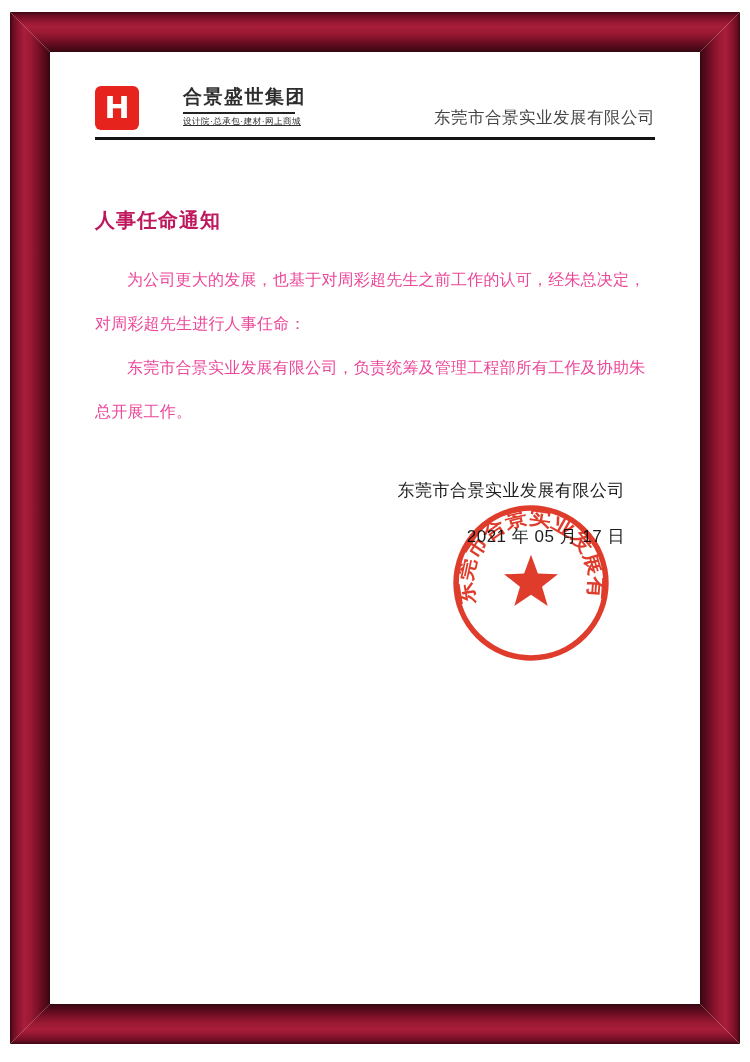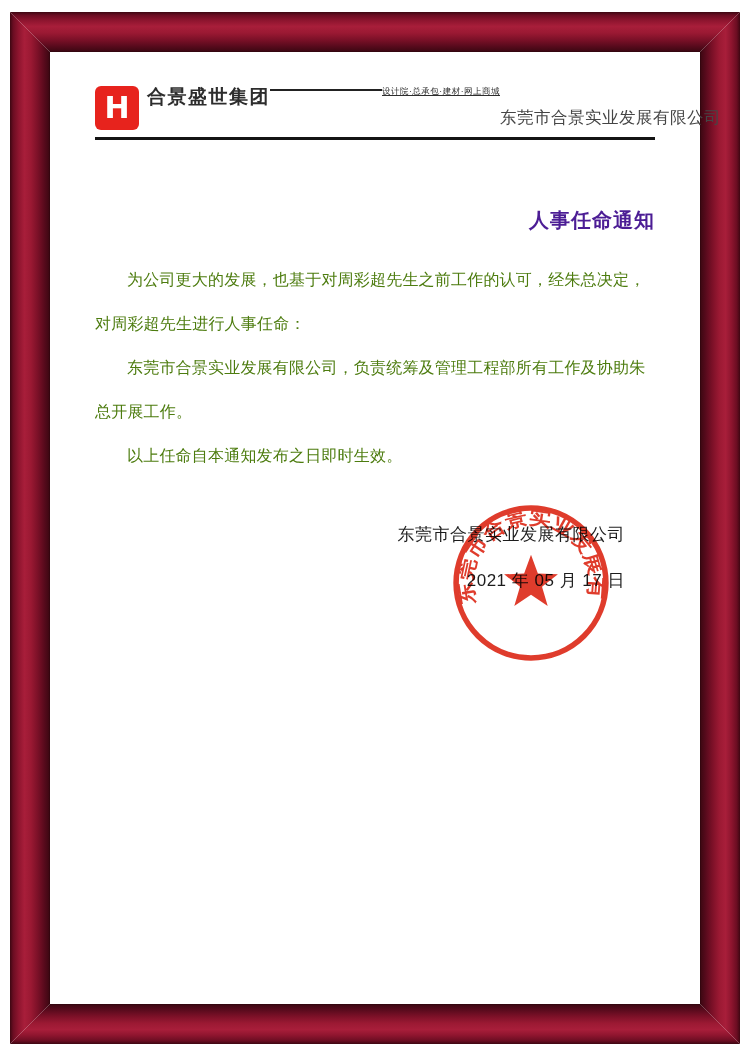--- a/index.html
+++ b/index.html
@@ -37,40 +37,40 @@
   }
   .logo{display:flex;align-items:flex-start;gap:8px;}
   .logo-badge{
     width:44px;height:44px;background:#e7231d;border-radius:6px;
     display:flex;align-items:center;justify-content:center;flex:0 0 auto;
   }
   .logo-badge span{
     color:#ffffff;font-weight:bold;font-size:30px;line-height:1;
     font-family:"DejaVu Sans","Liberation Sans",sans-serif;
   }
-  .logo-textcol{display:flex;flex-direction:row;}
+  .logo-textcol{display:flex;flex-direction:column;margin-left:36px;}
   .logo-name{
     font-size:19px;font-weight:bold;color:#2d2d2d;letter-spacing:1.5px;
     line-height:1.2;white-space:nowrap;
   }
   .logo-sep{height:2px;background:#222222;margin:3px 0 2px 0;width:112px;}
   .logo-tagline{font-size:8.5px;color:#2d2d2d;letter-spacing:0.5px;white-space:nowrap;text-decoration:underline;}
   .header-company{
     font-size:16.5px;color:#454545;letter-spacing:0.5px;white-space:nowrap;
     padding-bottom:1px;
   }
   
   .doc-title{
-    text-align:right;font-size:20px;font-weight:bold;color:#4c1d95;
+    text-align:left;font-size:20px;font-weight:bold;color:#be185d;
     letter-spacing:1px;margin:66px 0 8px 0;line-height:28px;
   }
   
   .doc-body{margin-top:24px;}
   .doc-body p{
-    margin:0;font-size:16px;color:#4d7c0f;line-height:44px;
+    margin:0;font-size:16px;color:#ec4899;line-height:44px;
     text-indent:2em;word-break:break-all;letter-spacing:0.2px;
   }
   
   .signature{margin-top:44px;text-align:right;padding-right:30px;position:relative;z-index:1;}
   .sig-company{font-size:17px;color:#1c1c1c;letter-spacing:0.5px;line-height:26px;}
   .sig-date{font-size:17px;color:#1c1c1c;letter-spacing:0.5px;line-height:26px;margin-top:20px;}
   
   .seal{
     position:absolute;left:449px;top:501px;width:164px;height:164px;
     z-index:5;mix-blend-mode:multiply;opacity:0.92;pointer-events:none;
@@ -100,21 +100,20 @@
       </div>
     </div>
     <div class="header-company">东莞市合景实业发展有限公司</div>
   </div>
 
   <h1 class="doc-title">人事任命通知</h1>
 
   <div class="doc-body">
     <p>为公司更大的发展，也基于对周彩超先生之前工作的认可，经朱总决定，对周彩超先生进行人事任命：</p>
     <p>东莞市合景实业发展有限公司，负责统筹及管理工程部所有工作及协助朱总开展工作。</p>
-    <p>以上任命自本通知发布之日即时生效。</p>
   </div>
 
   <div class="signature">
     <div class="sig-company">东莞市合景实业发展有限公司</div>
     <div class="sig-date">2021 年 05 月 17 日</div>
   </div>
 
 </div>
 
 <svg class="seal" viewBox="0 0 162 162" aria-hidden="true">

